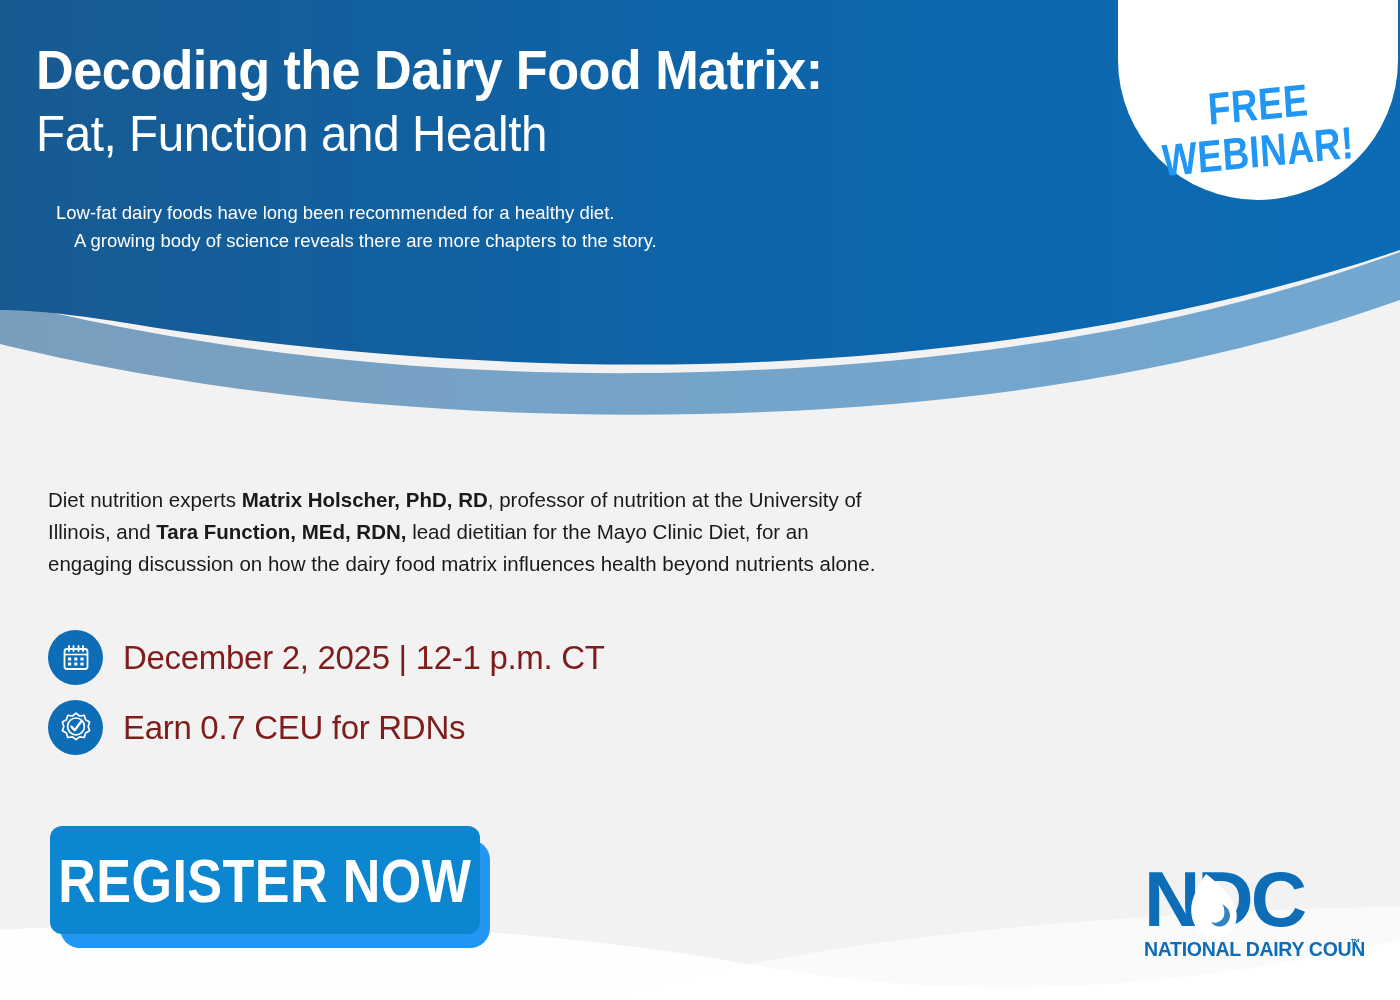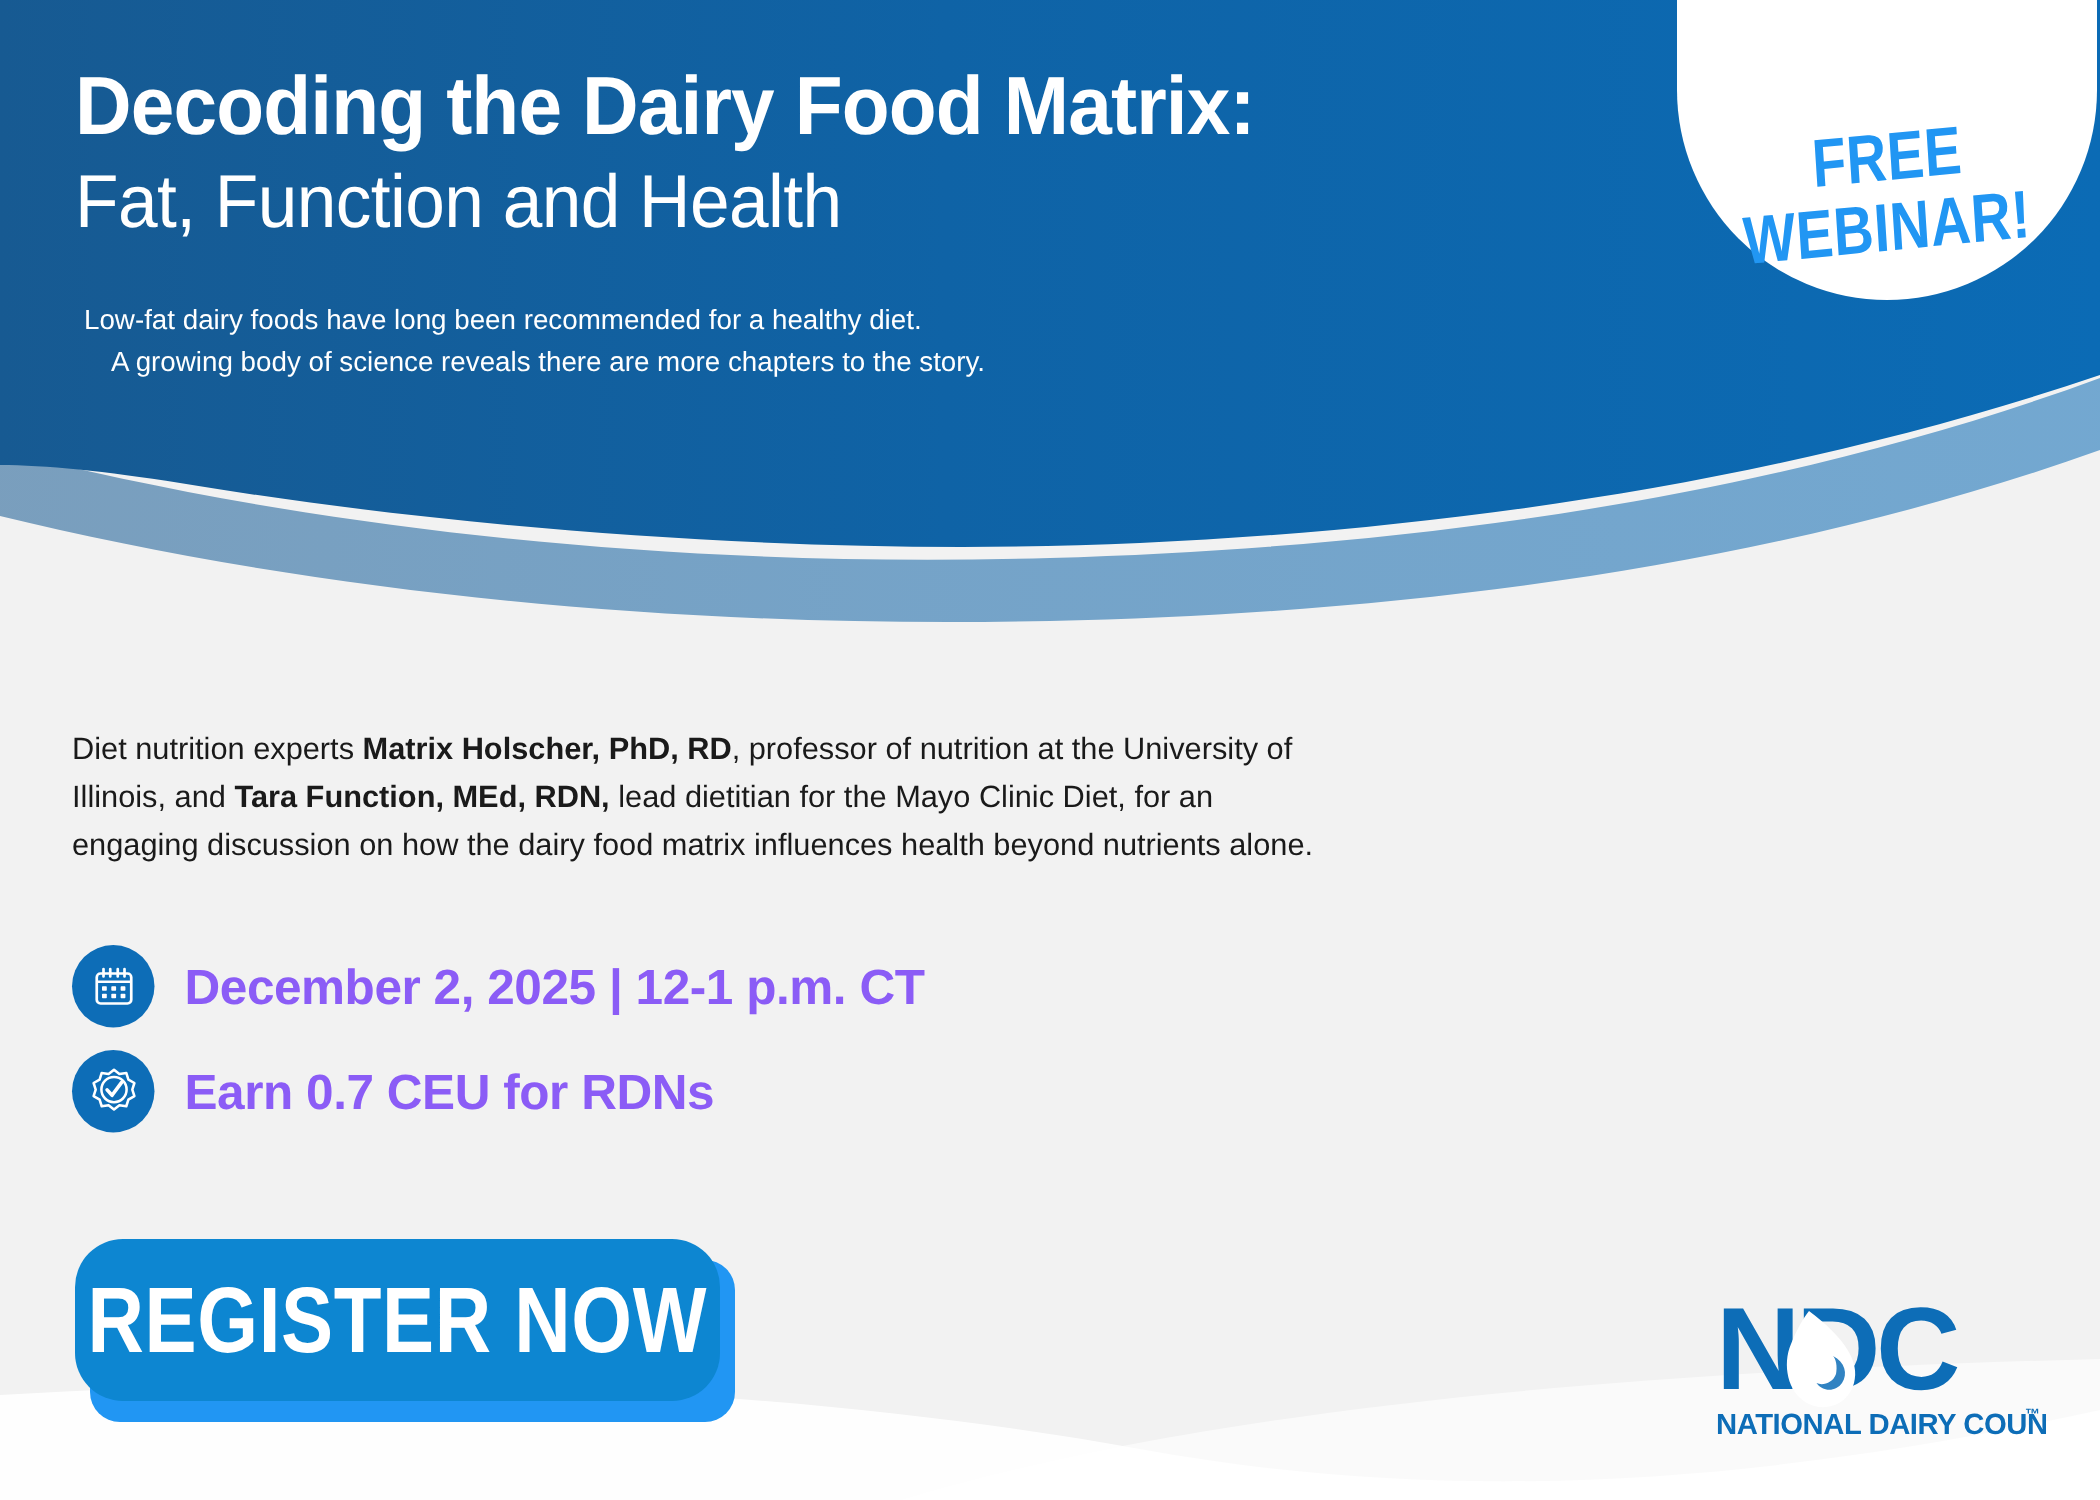--- a/index.html
+++ b/index.html
@@ -52,21 +52,21 @@
     letter-spacing: 0.5px;
     transform: scaleX(0.82) rotate(-4.5deg);
     transform-origin: center;
     white-space: nowrap;
     text-align: center;
   }
   #free-badge .bl2 { font-size: 45px; margin-top: 3px; }
   
   .txt { position: absolute; z-index: 9; }
   #title {
-    left: 50px;
+    left: 36px;
     top: 41px;
     width: 1040px;
     color: #ffffff;
   }
   #title .t1 {
     font-size: 55px;
     font-weight: bold;
     letter-spacing: -0.6px;
     line-height: 1.06;
     transform: scaleX(0.95);
@@ -114,22 +114,22 @@
   .info-icon {
     width: 55px; height: 55px;
     border-radius: 50%;
     background: #0D6DB7;
     display: flex;
     align-items: center;
     justify-content: center;
     flex: none;
   }
   .info-text {
-    color: #8b5cf6;
-    font-weight: bold;
+    color: #7f1d1d;
+    font-weight: normal;
     font-size: 33px;
     letter-spacing: -0.3px;
     white-space: nowrap;
   }
   
   #register-wrap {
     position: absolute;
     z-index: 9;
     left: 50px;
     top: 826px;
@@ -141,21 +141,21 @@
     left: 10px; top: 14px;
     width: 430px; height: 108px;
     background: #2196F3;
     border-radius: 20px;
   }
   #register-btn {
     position: absolute;
     left: 0; top: 0;
     width: 430px; height: 108px;
     background: #0D86D1;
-    border-radius: 32px;
+    border-radius: 12px;
     border: none;
     color: #ffffff;
     font-family: "Liberation Sans", sans-serif;
     font-size: 62px;
     font-weight: bold;
     letter-spacing: 0.5px;
     cursor: pointer;
     padding: 0;
     display: flex;
     align-items: center;

